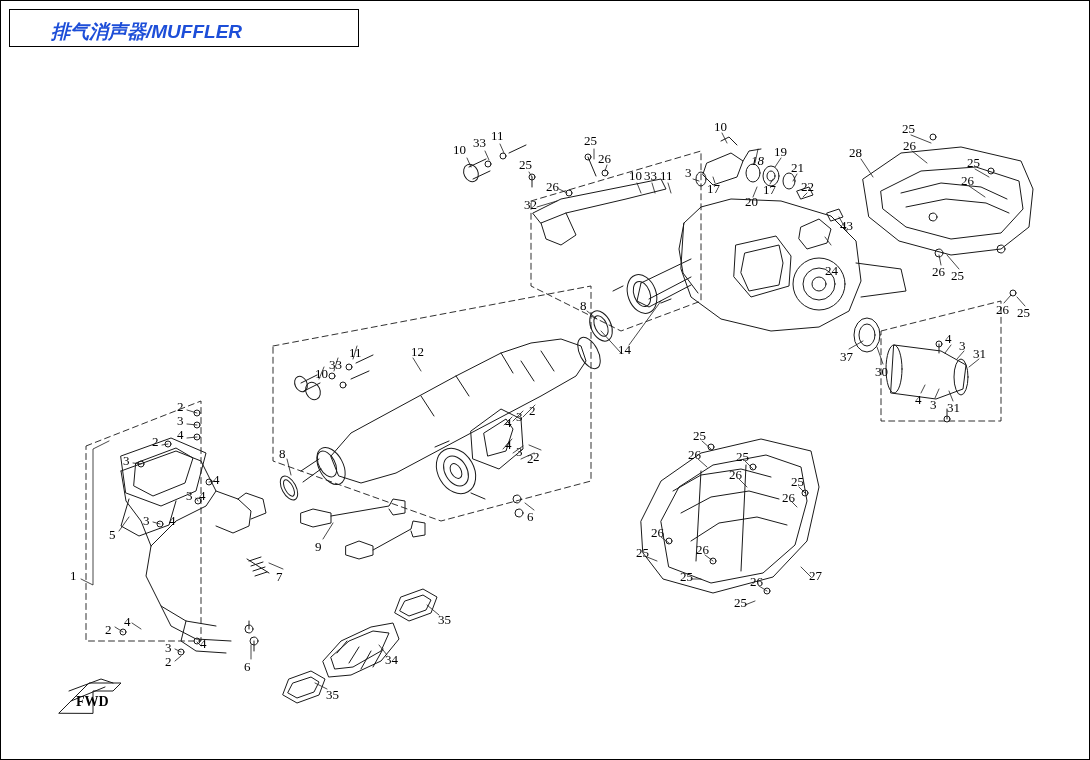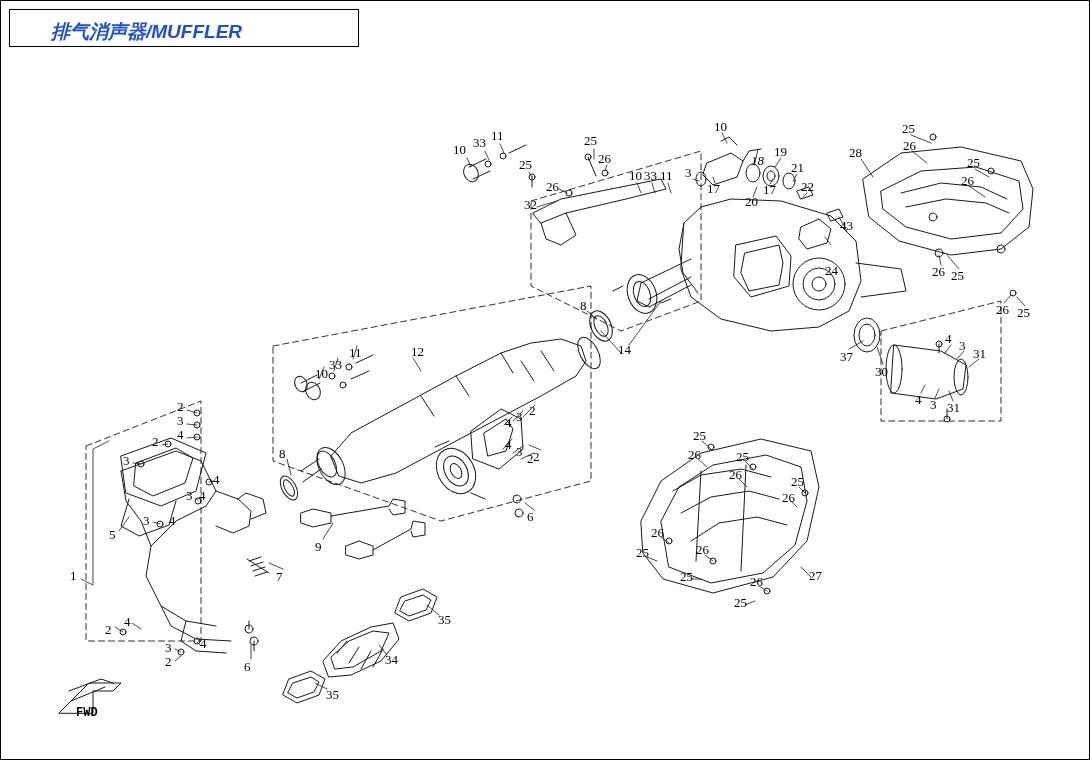--- a/index.html
+++ b/index.html
@@ -39,25 +39,25 @@
   .lbl{
     position:absolute;
     font-size:13px;
     font-family:"Liberation Serif", serif;
     color:#000;
     white-space:nowrap;
     line-height:13px;
   }
   #fwd-text{
     position:absolute;
-    font-size:12px;
+    font-size:14px;
     font-weight:bold;
-    font-family:Liberation Mono, monospace;
+    font-family:Liberation Serif, serif;
     color:#000;
-    left:75px;top:693px;margin-top:12px;
+    left:75px;top:693px;
   }
 </style>
 </head>
 <body>
 
 <div id="page">
 
   <div id="title-box"></div>
   <div id="title-text">排气消声器/MUFFLER</div>
 

